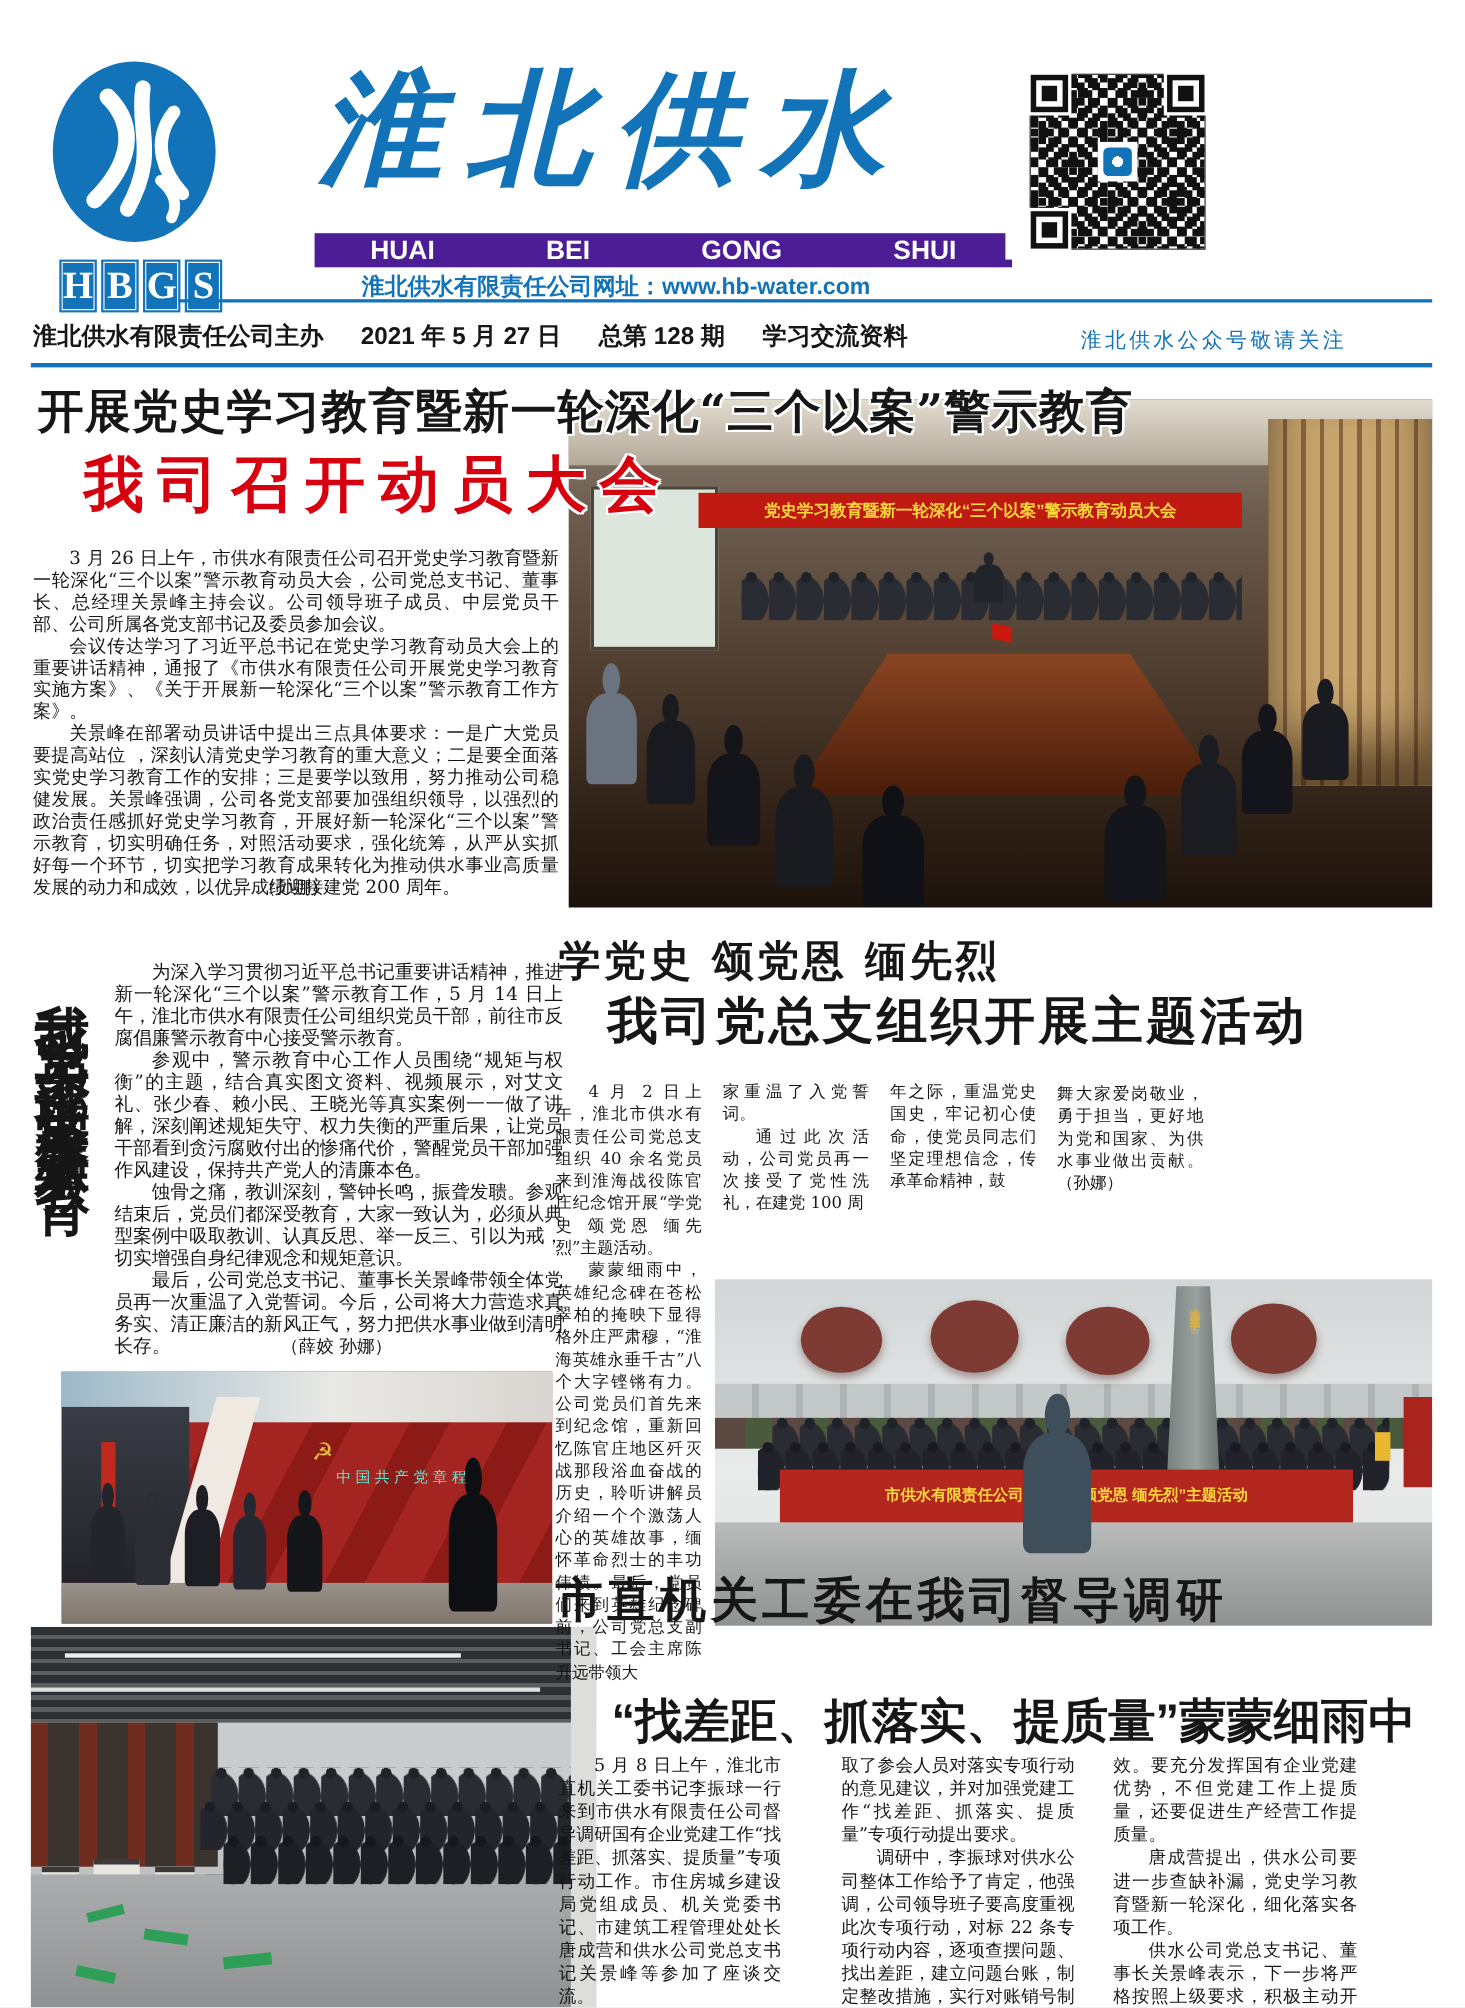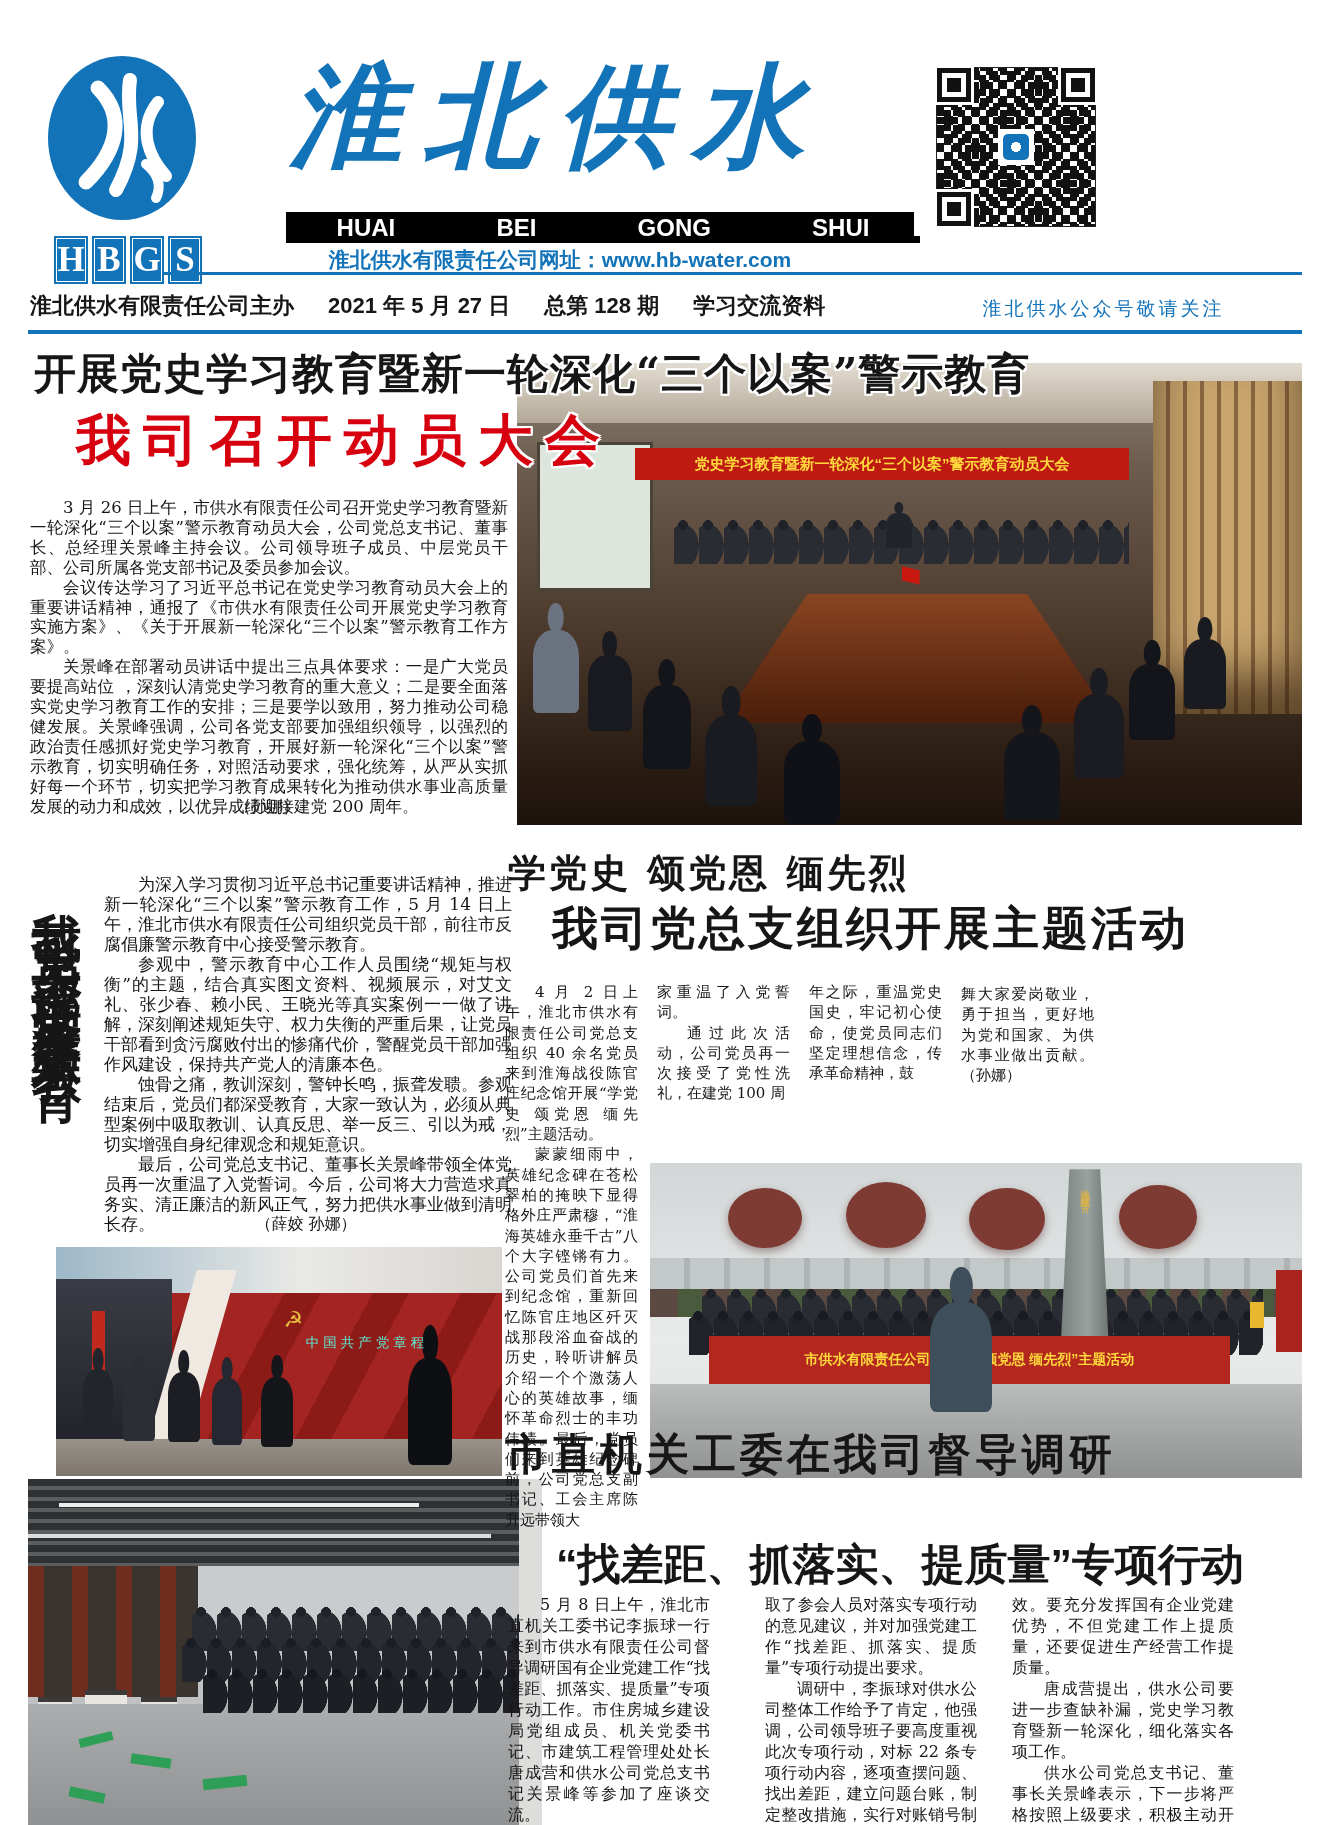--- a/index.html
+++ b/index.html
@@ -10,21 +10,21 @@
   .outw{text-shadow:-2px -2px 0 #fff,2px -2px 0 #fff,-2px 2px 0 #fff,2px 2px 0 #fff,
         -2px 0 0 #fff,2px 0 0 #fff,0 -2px 0 #fff,0 2px 0 #fff}
   
   .logo-ellipse{left:46px;top:54px;width:152px;height:168px}
   .hbgs{left:54px;top:236px;display:flex;gap:4px}
   .hbgs i{font-style:normal;width:34px;height:48px;background:#1273b9;color:#fff;
           font-family:"Liberation Serif",serif;font-weight:bold;font-size:35px;
           display:flex;align-items:center;justify-content:center;box-shadow:inset 0 0 0 2px #1273b9,inset 0 0 0 3px #fff}
   .paper-title{left:268px;top:42px;width:580px;text-align:center;font-size:112px;font-weight:bold;
                color:#1273b9;letter-spacing:22px;white-space:nowrap;font-style:italic}
-  .pinyin-bar{left:286px;top:212px;width:634px;height:31px;background:#000000;color:#fff;
+  .pinyin-bar{left:286px;top:212px;width:634px;height:31px;background:#4c1d95;color:#fff;
               display:flex;align-items:center;justify-content:space-around;
               font-weight:bold;font-size:24px}
   .website{left:286px;top:246px;width:548px;text-align:center;color:#1273b9;font-size:21px;font-weight:bold}
   .thin-rule{left:162px;top:272px;width:1140px;height:3px;background:#1273b9}
   .thick-rule{left:28px;top:330px;width:1274px;height:4px;background:#1273b9}
   .dateline{left:30px;top:291px;font-weight:bold;font-size:22px;display:flex;white-space:nowrap}
   .dateline span{margin-right:34px}
   .qr{left:914px;top:60px;width:204px;height:176px;background:#fff}
   .qrp{position:relative;width:158px;height:158px;margin:8px auto 0;
        background:repeating-conic-gradient(#111 0% 25%,#fff 0% 50%) 0 0/14px 14px,
@@ -293,21 +293,21 @@
     <div class="crow" style="left:8%;top:40%;width:86%;height:46px"></div>
     <div class="crow" style="left:6%;top:47%;width:88%;height:46px;filter:brightness(.8)"></div>
     <div class="abs p2-banner sans">市供水有限责任公司“学党史 颂党恩 缅先烈”主题活动</div>
     <div class="p2-redboard" style="right:0;top:34%;width:4%;height:26%"></div>
     <div class="abs p2-ground"></div>
     <i class="fig p2-photog" style="--c:#3e4e5a"></i>
     <div class="abs p2-vest"></div>
   </div>
 
   <div class="abs a4-h1 sans">市直机关工委在我司督导调研</div>
-  <div class="abs a4-h2 sans">“找差距、抓落实、提质量”专项行动</div>
+  <div class="abs a4-h2 sans">“找差距、抓落实、提质量”蒙蒙细雨中</div>
 
   <div class="a4col" style="left:508px;width:202px">
     <p>5 月 8 日上午，淮北市直机关工委书记李振球一行来到市供水有限责任公司督导调研国有企业党建工作“找差距、抓落实、提质量”专项行动工作。市住房城乡建设局党组成员、机关党委书记、市建筑工程管理处处长唐成营和供水公司党总支书记关景峰等参加了座谈交流。</p>
     <p>座谈中，李振球详细了解了供水公司专项行动开展情况，听</p>
   </div>
   <div class="a4col" style="left:765px;width:212px">
     <p class="cont">取了参会人员对落实专项行动的意见建议，并对加强党建工作“找差距、抓落实、提质量”专项行动提出要求。</p>
     <p>调研中，李振球对供水公司整体工作给予了肯定，他强调，公司领导班子要高度重视此次专项行动，对标 22 条专项行动内容，逐项查摆问题、找出差距，建立问题台账，制定整改措施，实行对账销号制度，力求取得实</p>
   </div>
   <div class="a4col" style="left:1012px;width:222px">

